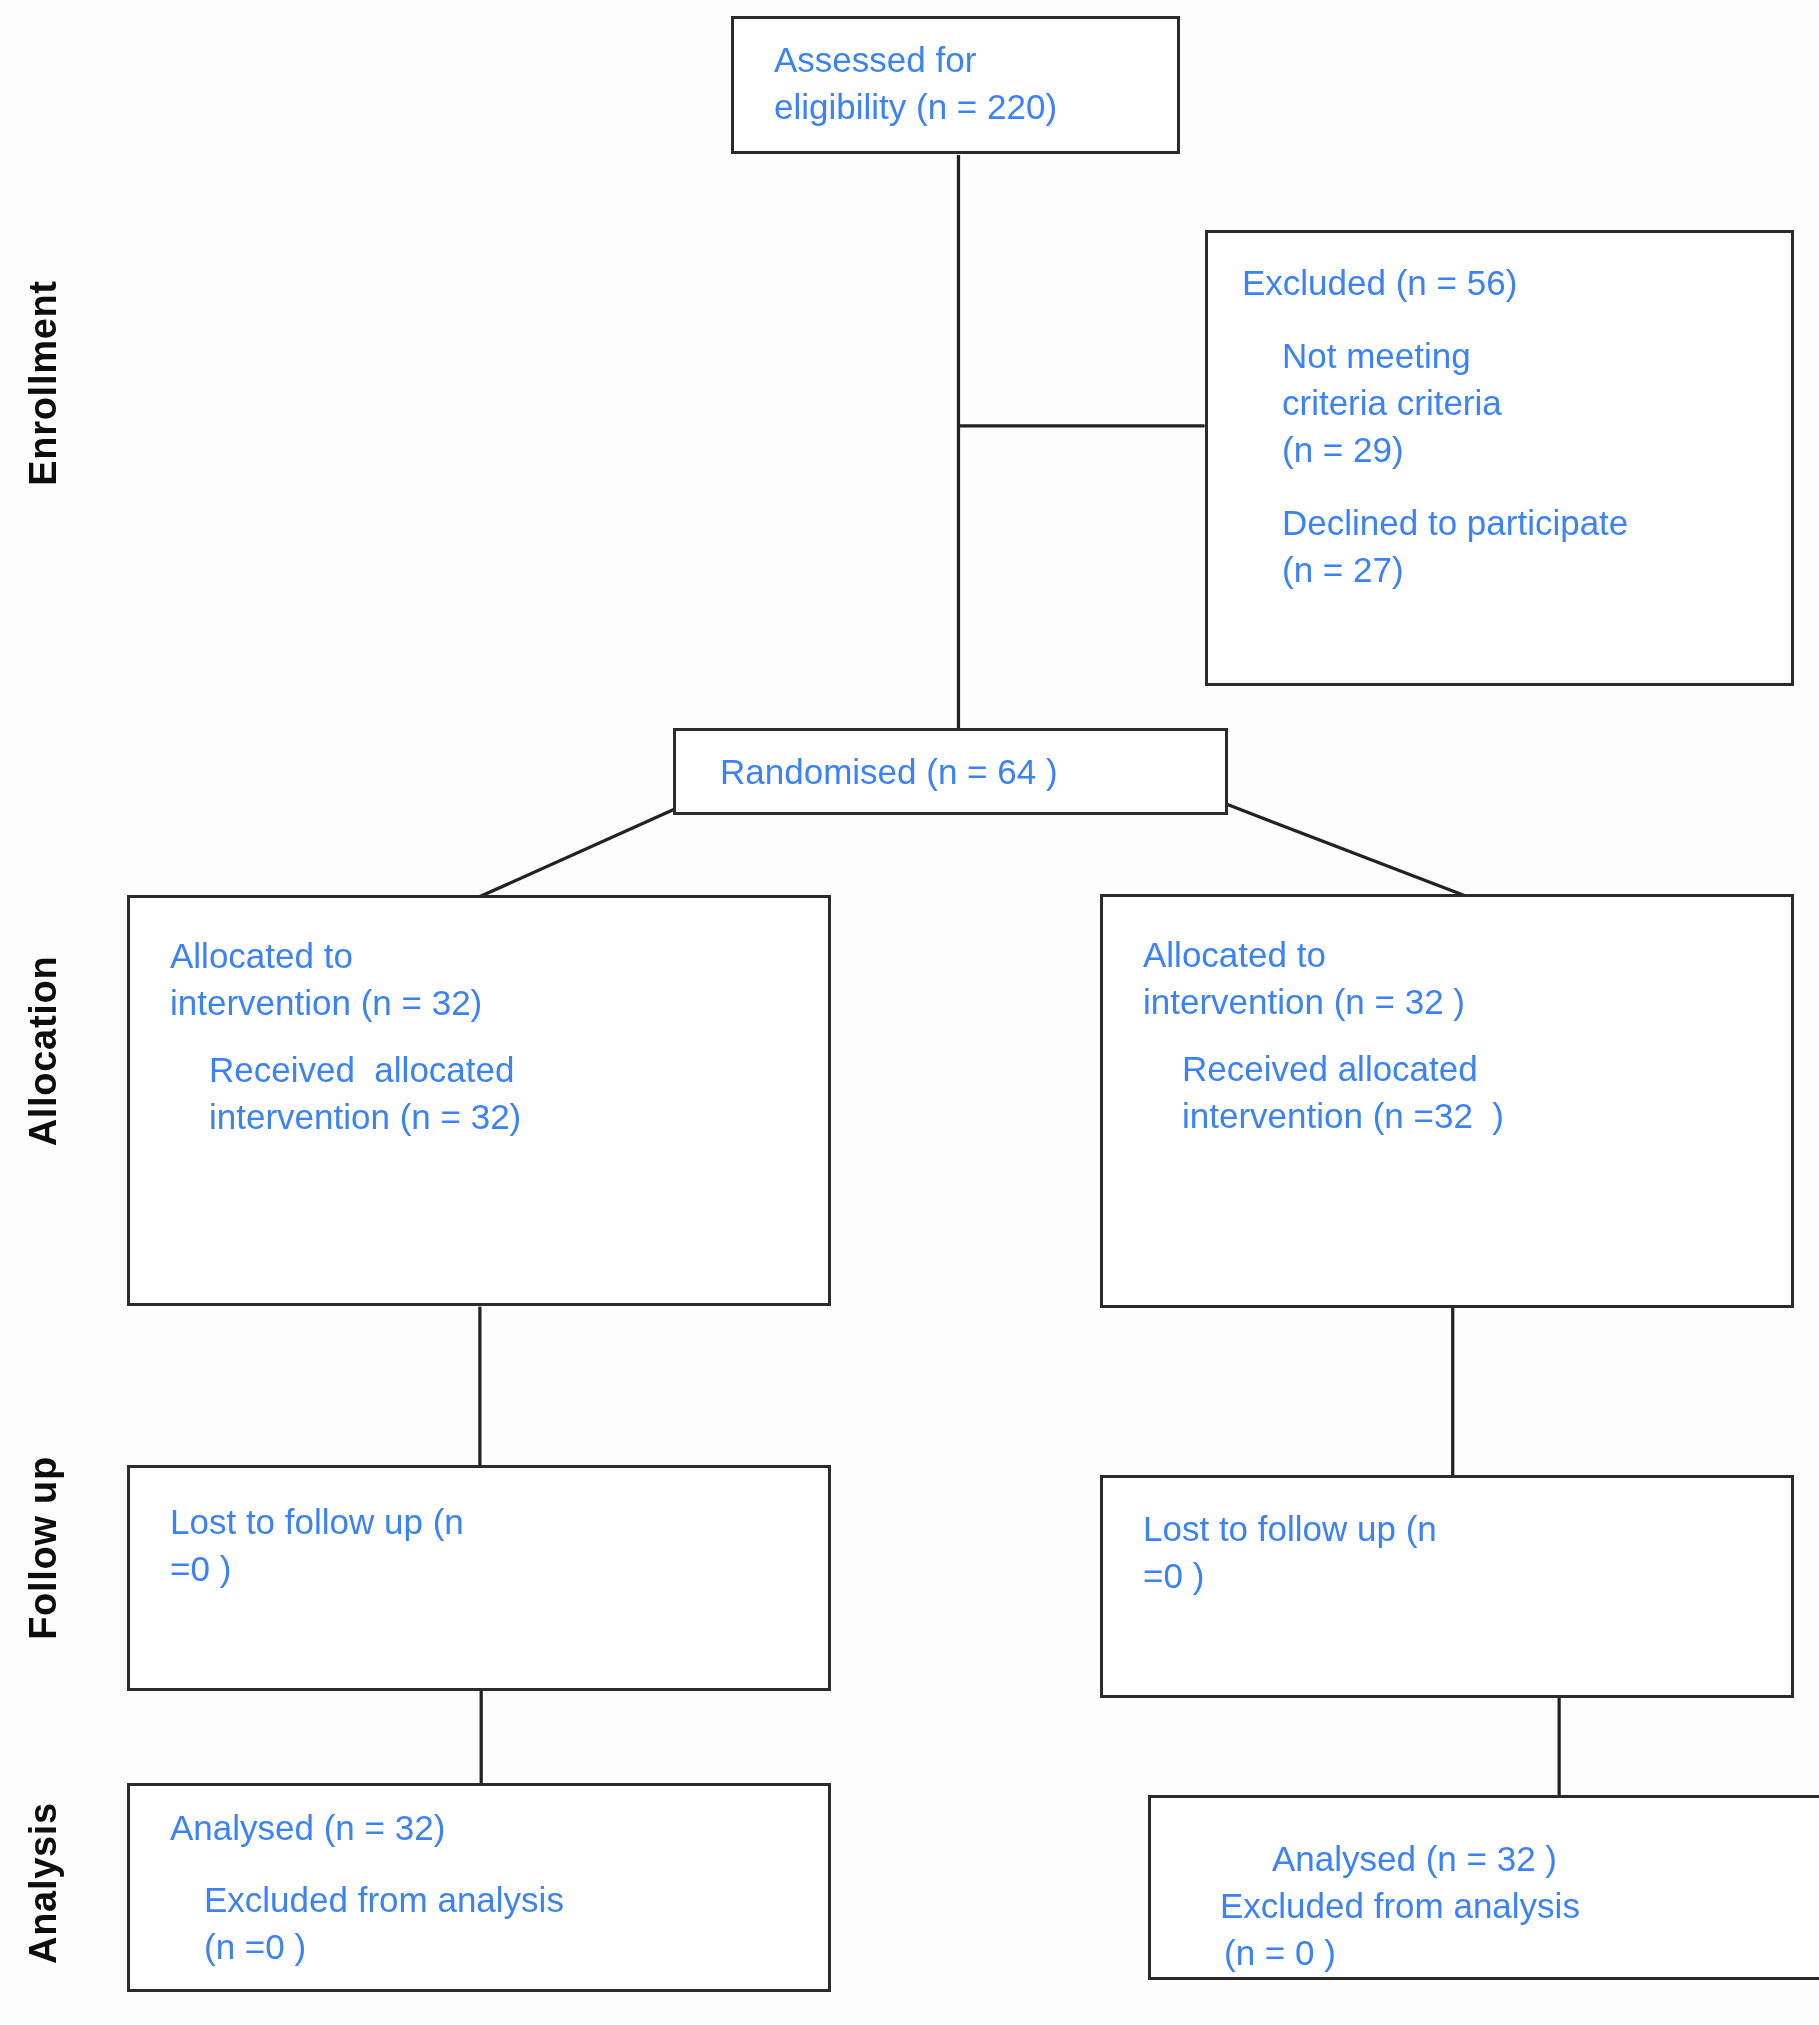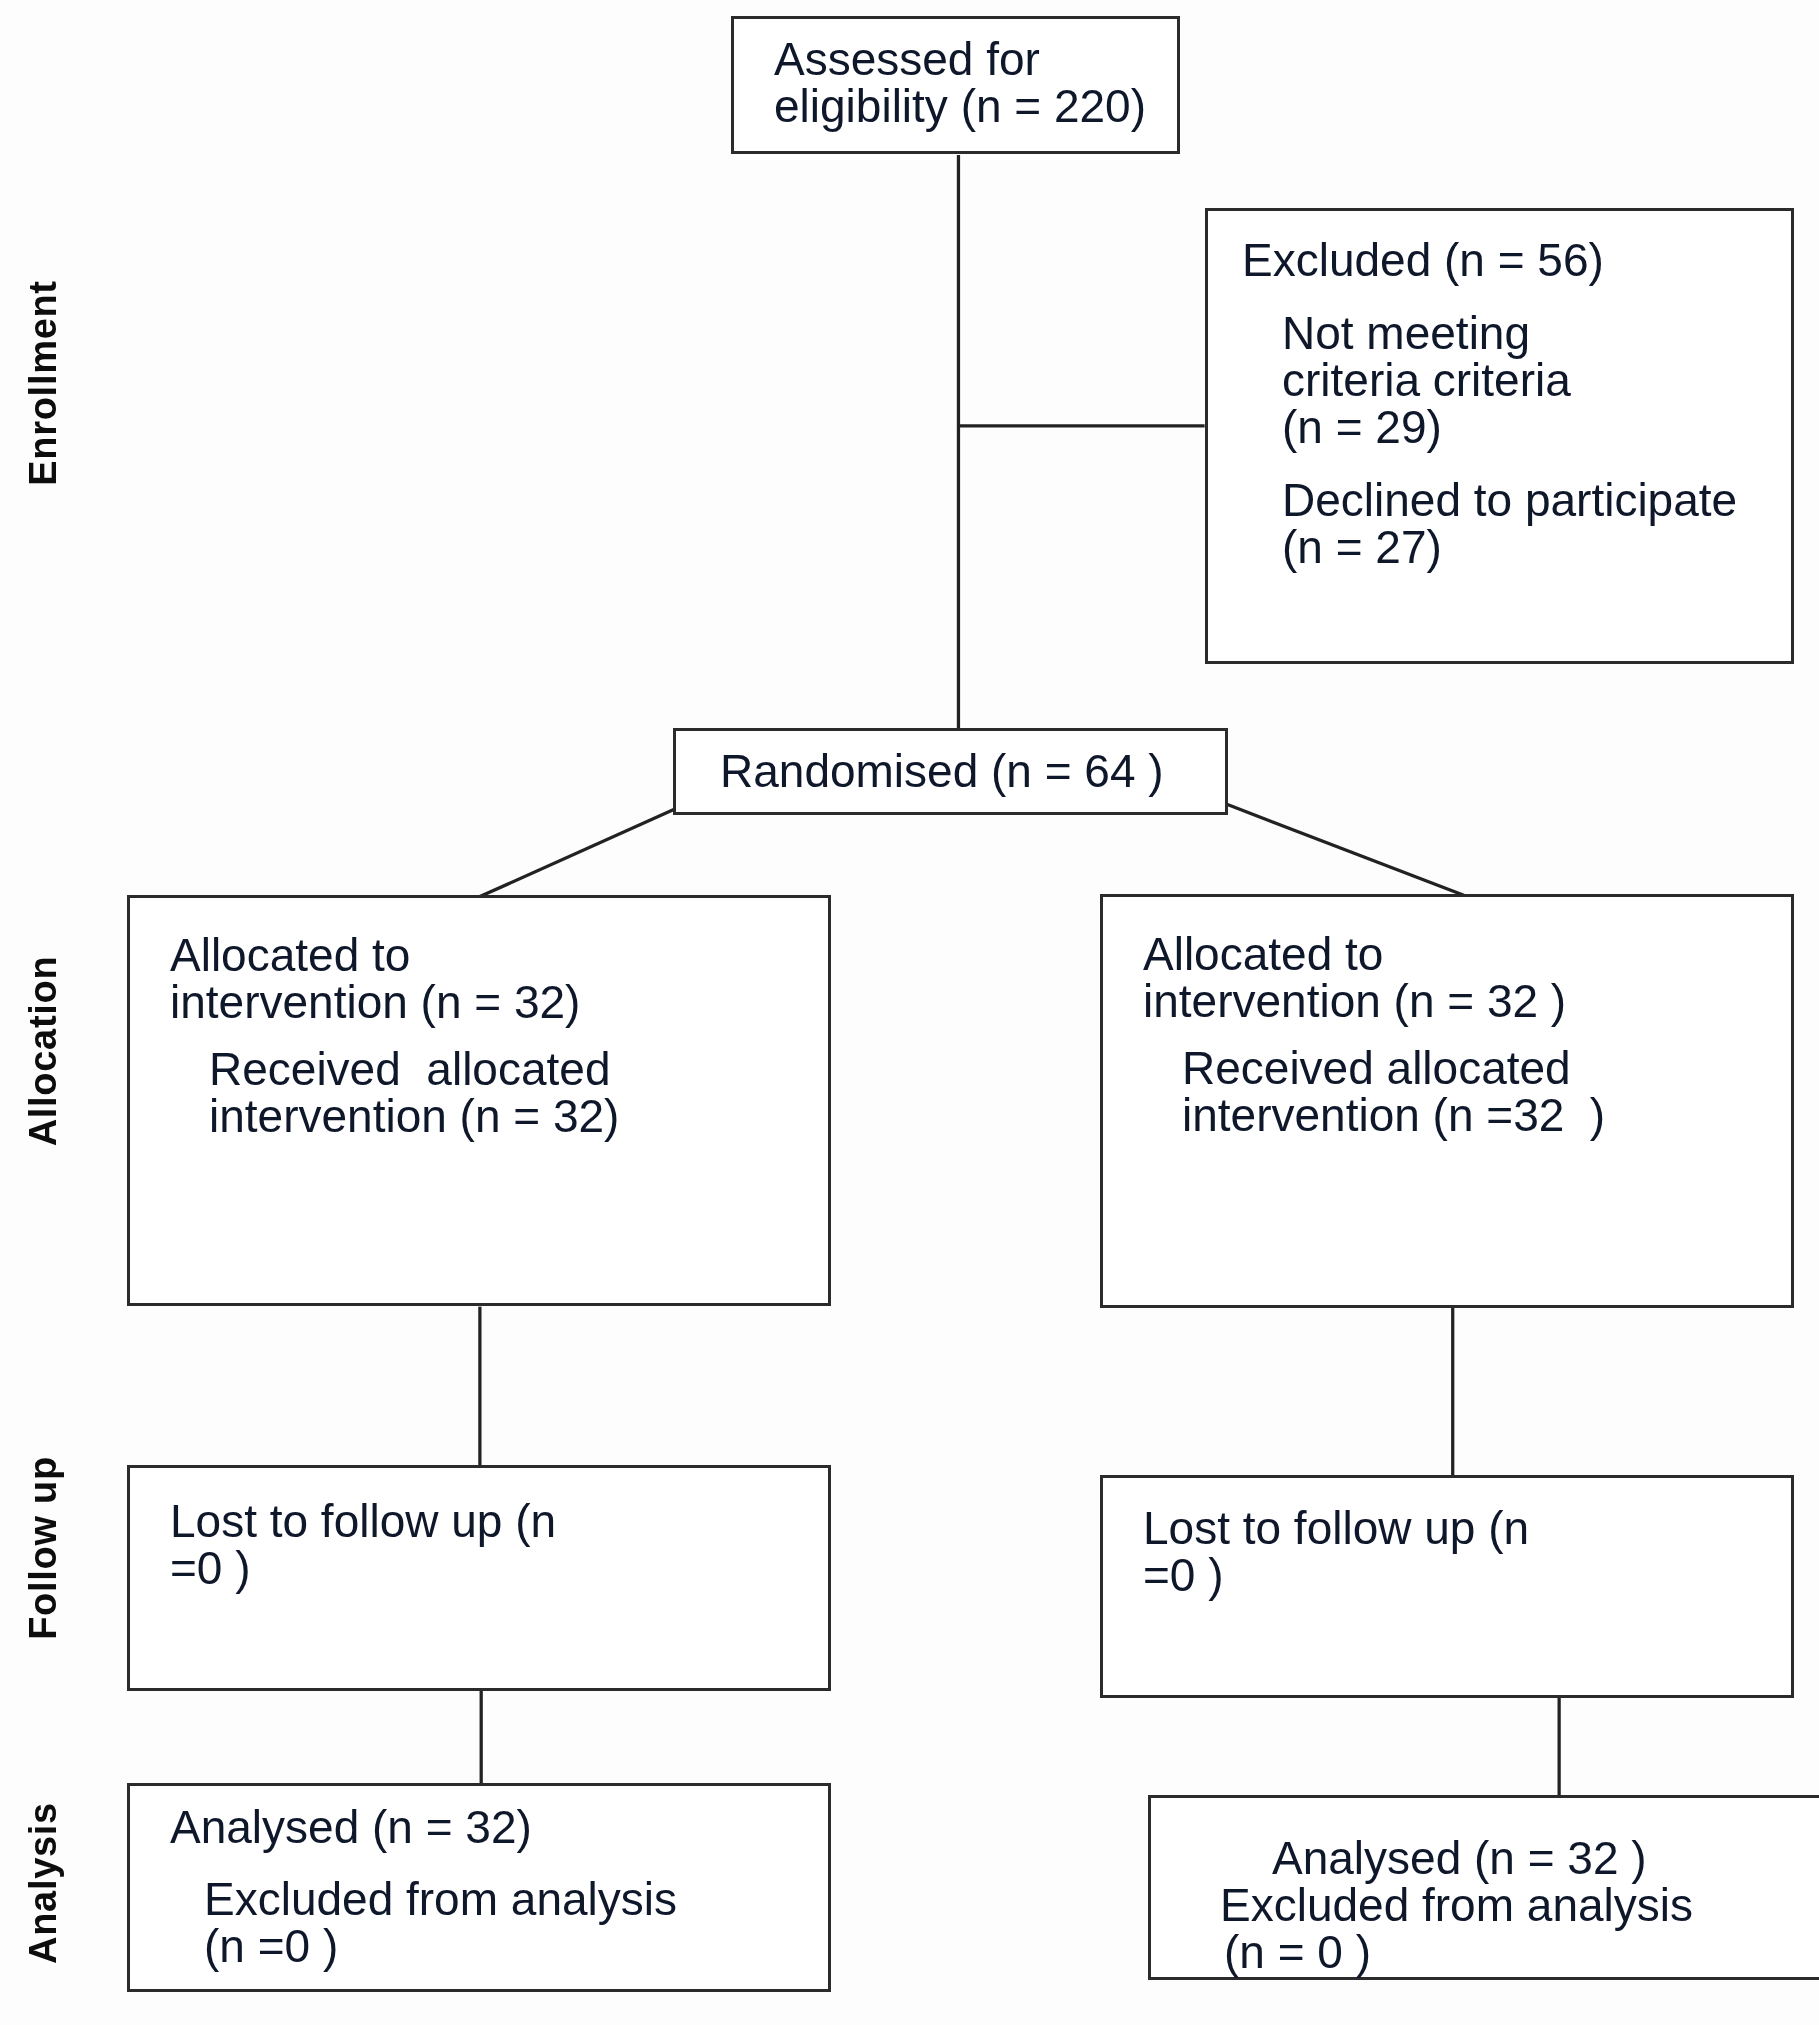--- a/index.html
+++ b/index.html
@@ -28,28 +28,28 @@
     font-weight: bold;
     letter-spacing: 0.7px;
     white-space: nowrap;
     color: #0d0d0d;
   }
   .box {
     position: absolute;
     background: #ffffff;
     border: 3.3px solid #2b2b2b;
     box-sizing: border-box;
-    font-size: 46px;
+    font-size: 35px;
     line-height: 47px;
-    color: #0f172a;
+    color: #3b82f6;
   }
   .line { white-space: pre-wrap; }
   
   .box.assessed    { left: 731px; top: 16.3px;   width: 449px;  height: 138px; padding: 17px 11.8px 0 40px; }
-  .box.excluded    { left: 1205px; top: 208px;  width: 589px;  height: 456px; padding: 26px 11.8px 0 34px; }
+  .box.excluded    { left: 1205px; top: 230px;  width: 589px;  height: 456px; padding: 26px 11.8px 0 34px; }
   .box.randomised  { left: 673px; top: 728px; width: 555px;  height: 87px;
                      display: flex; align-items: center; padding-left: 44px; }
   .box.alloc-left  { left: 127px;  top: 895px; width: 704px; height: 411px; padding: 34px 11.8px 0 40px; }
   .box.alloc-right { left: 1100px; top: 894px; width: 694px; height: 414px; padding: 34px 11.8px 0 40px; }
   .box.follow-left { left: 127px;  top: 1465px; width: 704px; height: 226px; padding: 30px 11.8px 0 40px; }
   .box.follow-right{ left: 1100px; top: 1475px; width: 694px; height: 223px; padding: 27.4px 11.8px 0 40px; }
   .box.analysis-left { left: 127px; top: 1783px; width: 704px; height: 209px; padding: 18.3px 11.8px 0 40px; }
   .box.analysis-right{ left: 1148px; top: 1795px; width: 694px; height: 185px; padding: 37px 11.8px 0 0; }
   .group { margin-top: 26px; }
   .excluded .group   { margin-left: 40px; }

